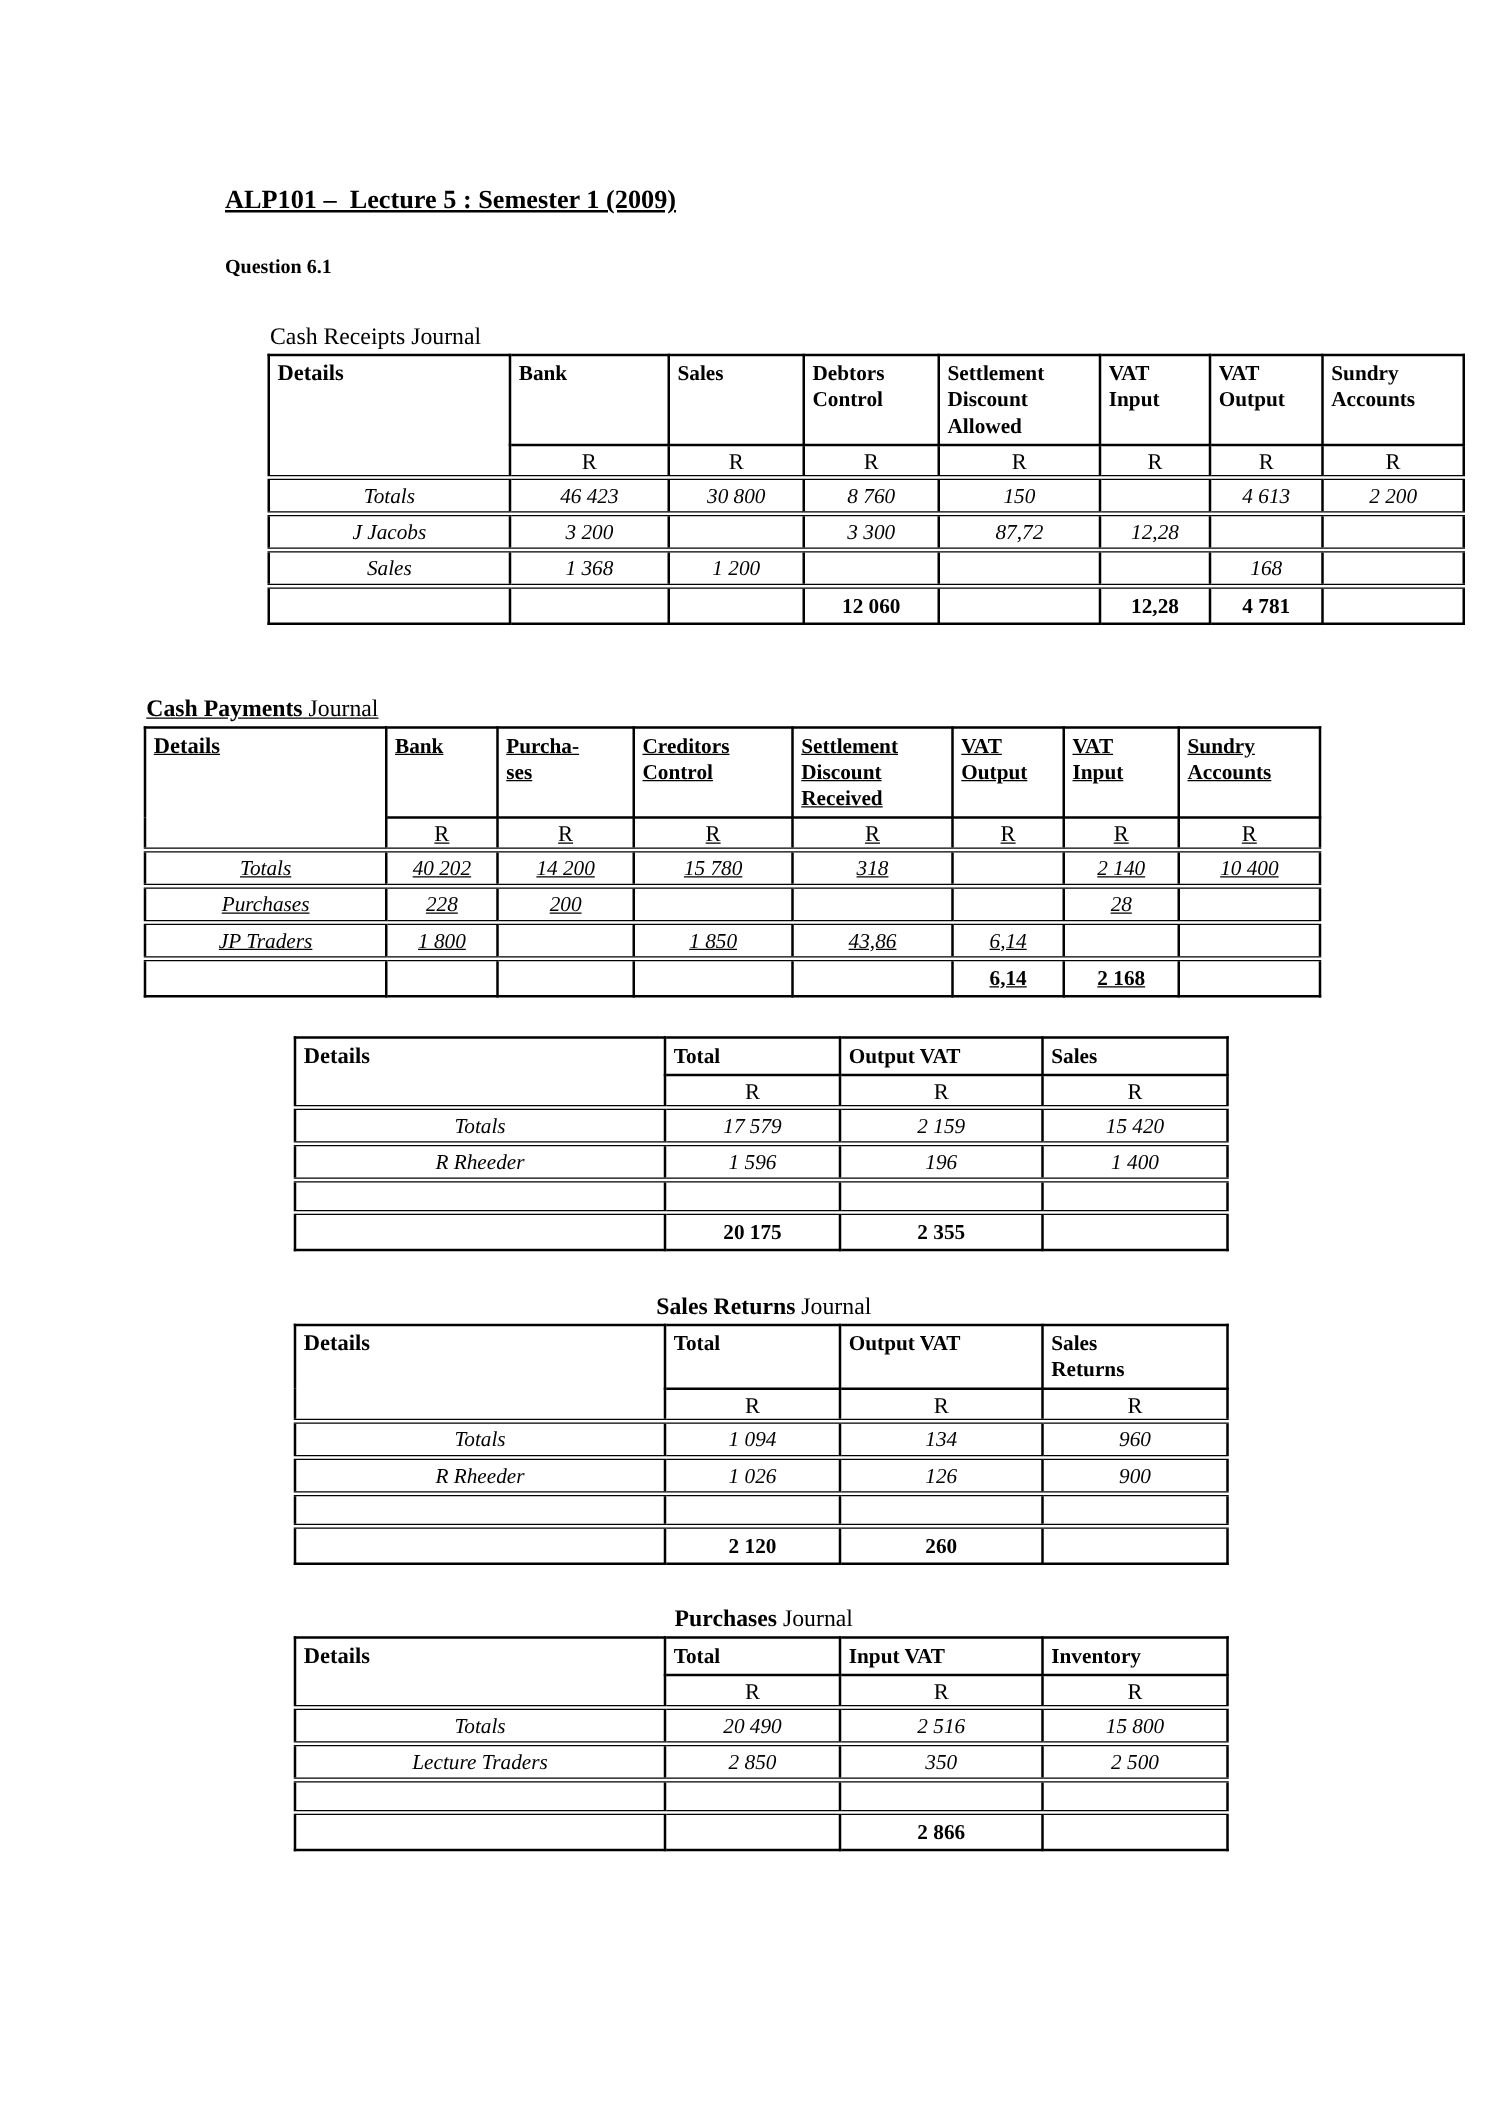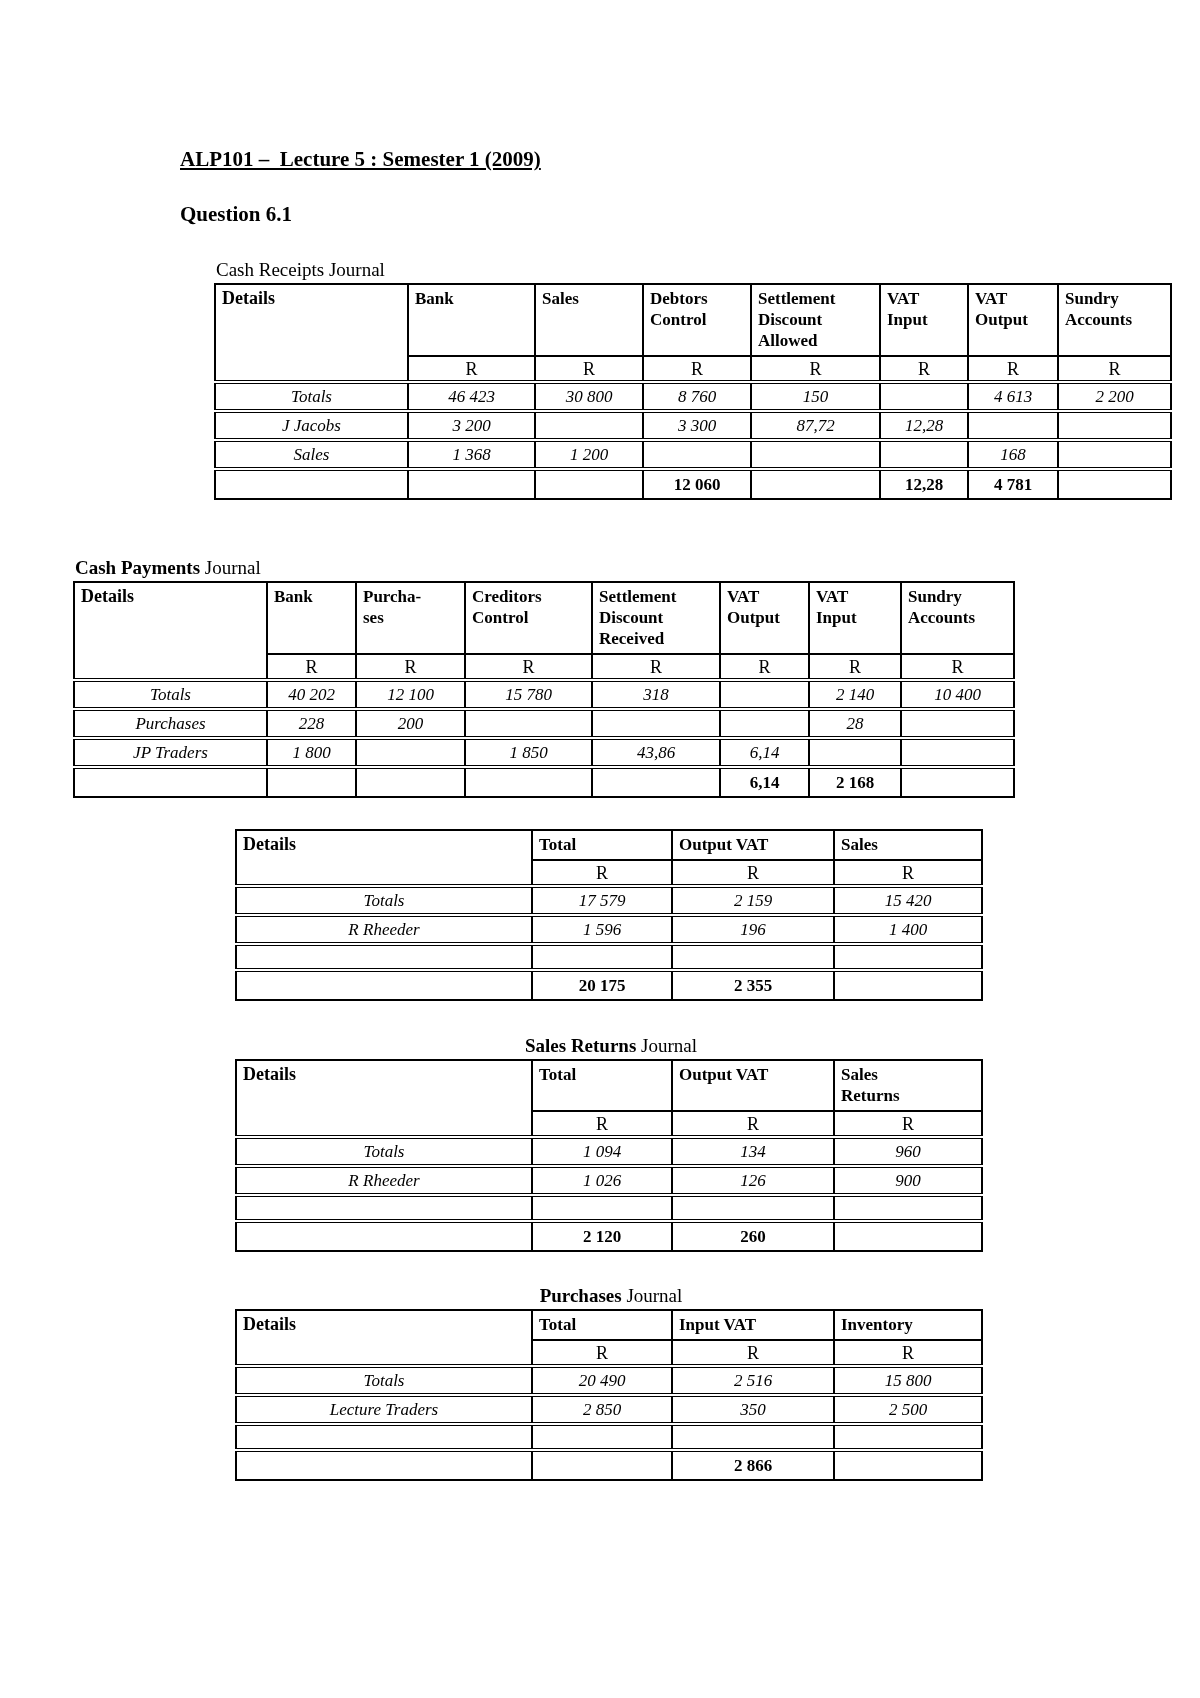--- a/index.html
+++ b/index.html
@@ -20,21 +20,21 @@
   }
   .doc-title {
     font-size: 21px;
     font-weight: bold;
     text-decoration: underline;
     margin: 0 0 30px 180px;
     white-space: pre-wrap;
     line-height: 26px;
   }
   .question-heading {
-    font-size: 21px;
+    font-size: 16px;
     font-weight: bold;
     margin: 0 0 33px 180px;
     line-height: 24px;
   }
   .journal { }
   .caption {
     font-size: 19px;
     line-height: 22px;
     margin: 0 0 2px 2px;
     font-weight: normal;
@@ -168,21 +168,21 @@
               <td></td>
               <td>12 060</td>
               <td></td>
               <td>12,28</td>
               <td>4 781</td>
               <td></td>
             </tr>
           </tbody>
         </table>
       </section>
-      <section class="journal" style="margin-left: 73px; width: 946px; margin-bottom: 31px;">
+      <section class="journal" style="margin-left: 115px; width: 946px; margin-bottom: 31px; text-decoration: underline;">
         <p class="caption"><span class="b">Cash Payments</span><span> Journal</span></p>
         <table>
           <colgroup>
             <col style="width: 193px;">
             <col style="width: 89px;">
             <col style="width: 109px;">
             <col style="width: 127px;">
             <col style="width: 128px;">
             <col style="width: 89px;">
             <col style="width: 92px;">
@@ -213,21 +213,21 @@
               <td>R</td>
               <td>R</td>
               <td>R</td>
               <td>R</td>
             </tr>
           </thead>
           <tbody>
             <tr class="data">
               <td>Totals</td>
               <td>40 202</td>
-              <td>12 100</td>
+              <td>14 200</td>
               <td>15 780</td>
               <td>318</td>
               <td></td>
               <td>2 140</td>
               <td>10 400</td>
             </tr>
             <tr class="data">
               <td>Purchases</td>
               <td>228</td>
               <td>200</td>

